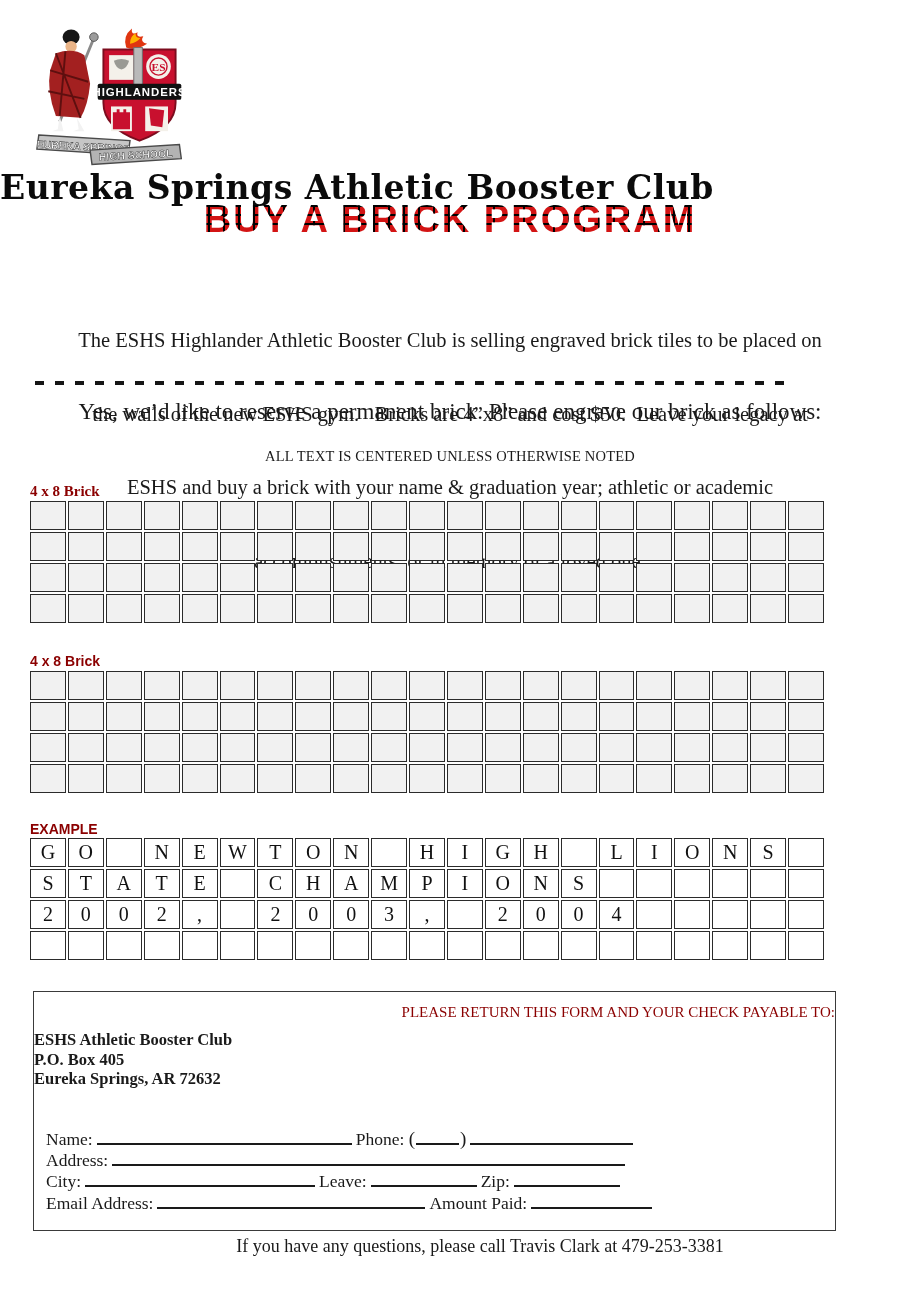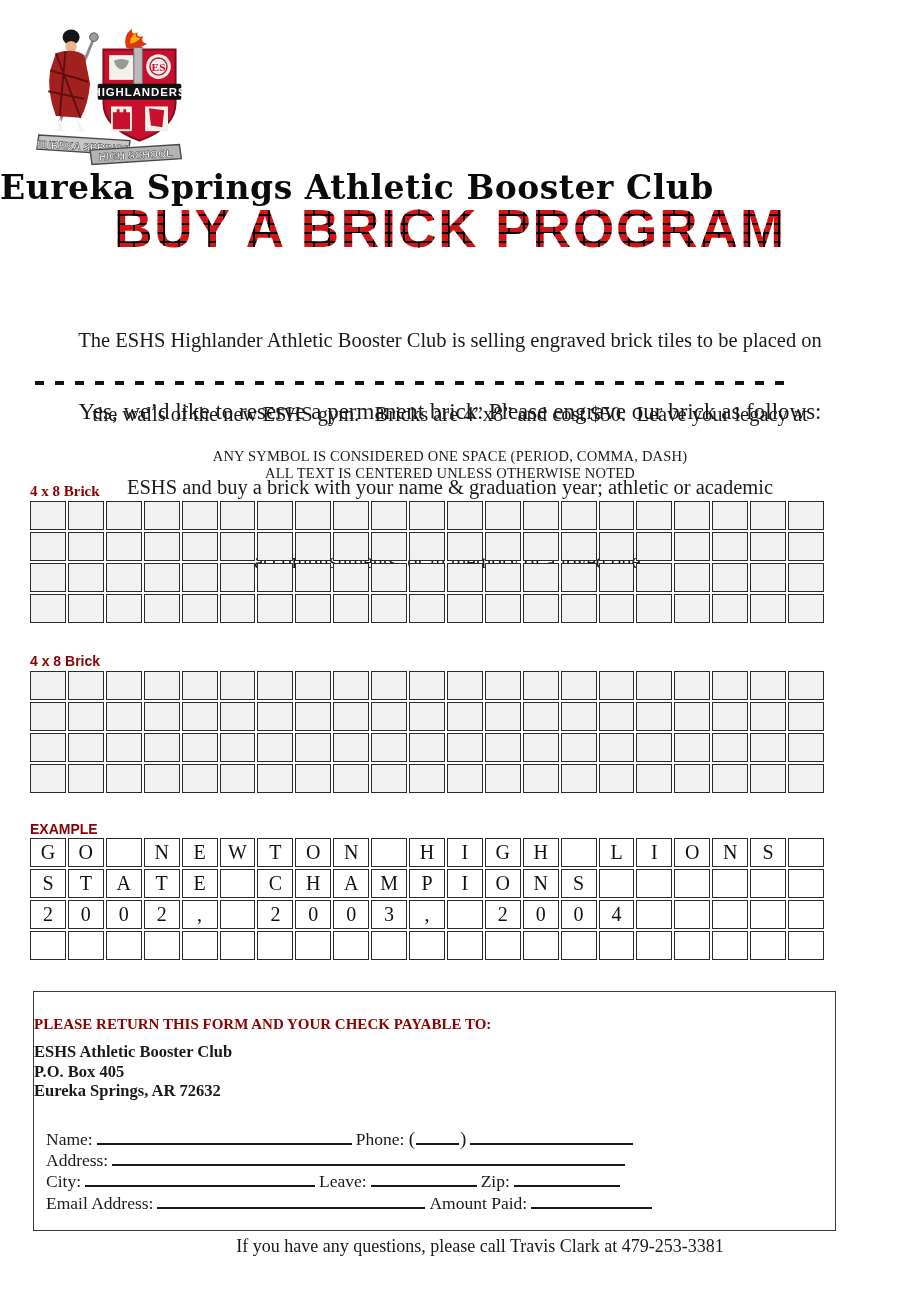--- a/index.html
+++ b/index.html
@@ -4,21 +4,21 @@
 <style>
   html,body{margin:0;padding:0;background:#fff;}
   .page{position:relative;width:900px;height:1298px;background:#fff;overflow:hidden;
         font-family:"Liberation Serif", serif;color:#1a1a1a;}
 
   
   .logo{position:absolute;left:35px;top:22px;width:152px;height:148px;}
   .club-title{position:absolute;top:168px;left:0;width:100%;text-align:left;
       font-family:"DejaVu Serif", serif;font-weight:800;font-size:33px;letter-spacing:.5px;color:#0b0b0b;}
   .brick-title{position:absolute;top:198px;left:0;width:100%;text-align:center;
-      font-family:"Liberation Sans", sans-serif;font-weight:900;font-size:53px;letter-spacing:2px;
+      font-family:"Liberation Sans", sans-serif;font-weight:900;font-size:38px;letter-spacing:2px;
       background:
         repeating-linear-gradient(90deg, rgba(0,0,0,0) 0 13px, #000 13px 15px),
         repeating-linear-gradient(180deg, #d31414 0 7px, #000 7px 9px);
       -webkit-background-clip:text;background-clip:text;color:transparent;
       text-shadow:none;}
 
   
   .intro{position:absolute;top:279px;left:30px;width:840px;text-align:center;
       font-size:20.5px;line-height:24.5px;white-space:pre-wrap;}
   .intro span{display:block;}
@@ -40,21 +40,21 @@
   .char-grid .cell{box-sizing:border-box;height:29px;border:1.5px solid #2b2b2b;
       background:#f1f1f1;display:flex;align-items:center;justify-content:center;
       font-family:"Liberation Serif", serif;font-size:20px;color:#111;}
   .char-grid.example .cell{background:#ffffff;}
   #grid1{top:501px;} #grid2{top:671px;} #grid3{top:838px;}
   #label1{top:483px;} #label2{top:653px;} #label3{top:821px;}
 
   
   .return-box{position:absolute;left:33px;top:991px;width:803px;height:240px;
       border:1.5px solid #3a3a3a;box-sizing:border-box;}
-  .rb-heading{margin-top:24px;text-align:left;font-weight:bold;font-size:15px;color:#8b0000;}
+  .rb-heading{margin-top:12px;text-align:right;font-weight:normal;font-size:15px;color:#8b0000;}
   .rb-address{margin-top:9px;font-size:16.5px;font-weight:600;line-height:19.5px;}
   .rb-address span{display:block;}
   .rb-fields{position:absolute;left:12px;top:136px;font-size:17.5px;}
   .f-row{height:21.5px;white-space:nowrap;}
   .blank{display:inline-block;border-bottom:2px solid #1a1a1a;height:14px;
       vertical-align:baseline;margin:0 4px;}
   .w-name{width:255px;} .w-area{width:43px;margin:0 1px;} .w-phone{width:163px;}
   .w-address{width:513px;} .w-city{width:230px;} .w-state{width:106px;} .w-zip{width:106px;}
   .w-email{width:268px;} .w-amount{width:121px;}
   .paren{font-size:19px;}
@@ -117,21 +117,20 @@
     <span>the walls of the new ESHS gym.   Bricks are 4”x8” and cost $50.  Leave your legacy at</span>
     <span>ESHS and buy a brick with your name &amp; graduation year; athletic or academic</span>
     <span>accomplishments; or in memory of a loved one.</span>
   </div>
 
   <div class="divider"></div>
 
   <div class="reserve">Yes, we’d like to reserve a permanent brick. Please engrave our brick as follows:</div>
 
   <div class="instructions">
-    <span>ANY SYMBOL IS CONSIDERED ONE SPACE (PERIOD, COMMA, DASH)</span>
     <span>ALL TEXT IS CENTERED UNLESS OTHERWISE NOTED</span>
   </div>
 
   <div id="label1" class="grid-label-serif">4 x 8 Brick</div>
   <div id="grid1" class="char-grid">
       <div class="cell"></div>
       <div class="cell"></div>
       <div class="cell"></div>
       <div class="cell"></div>
       <div class="cell"></div>

